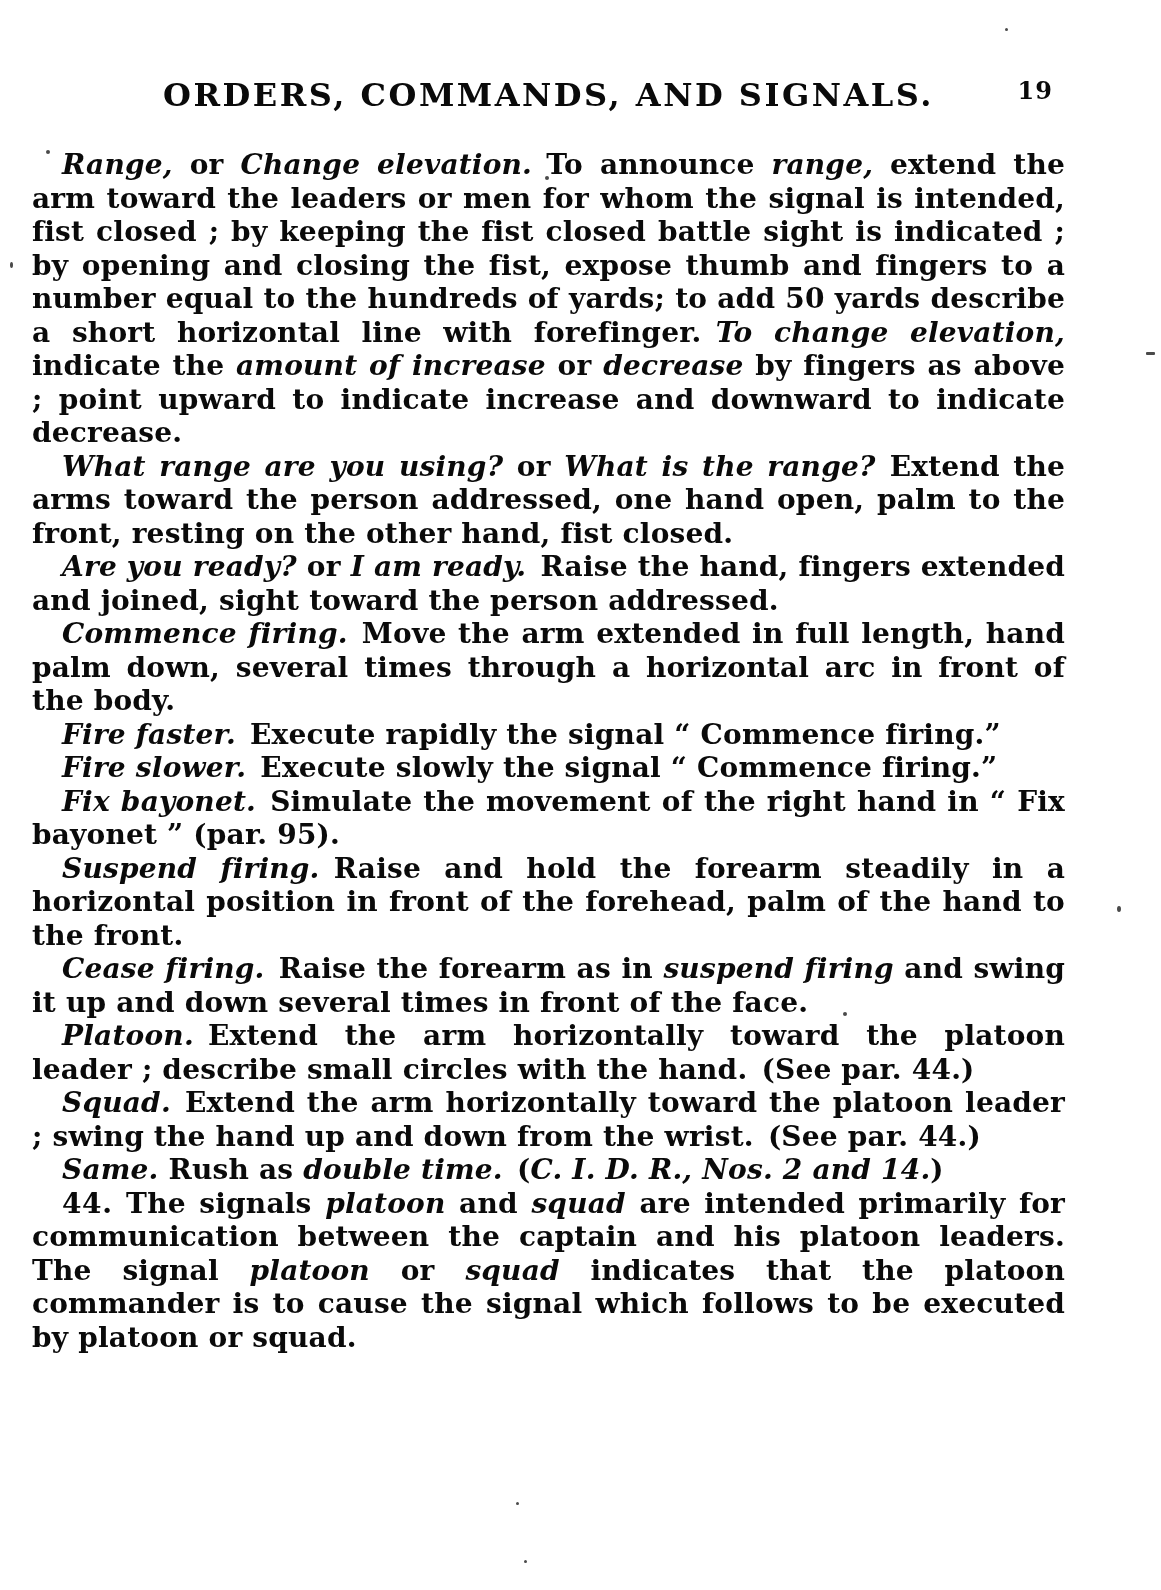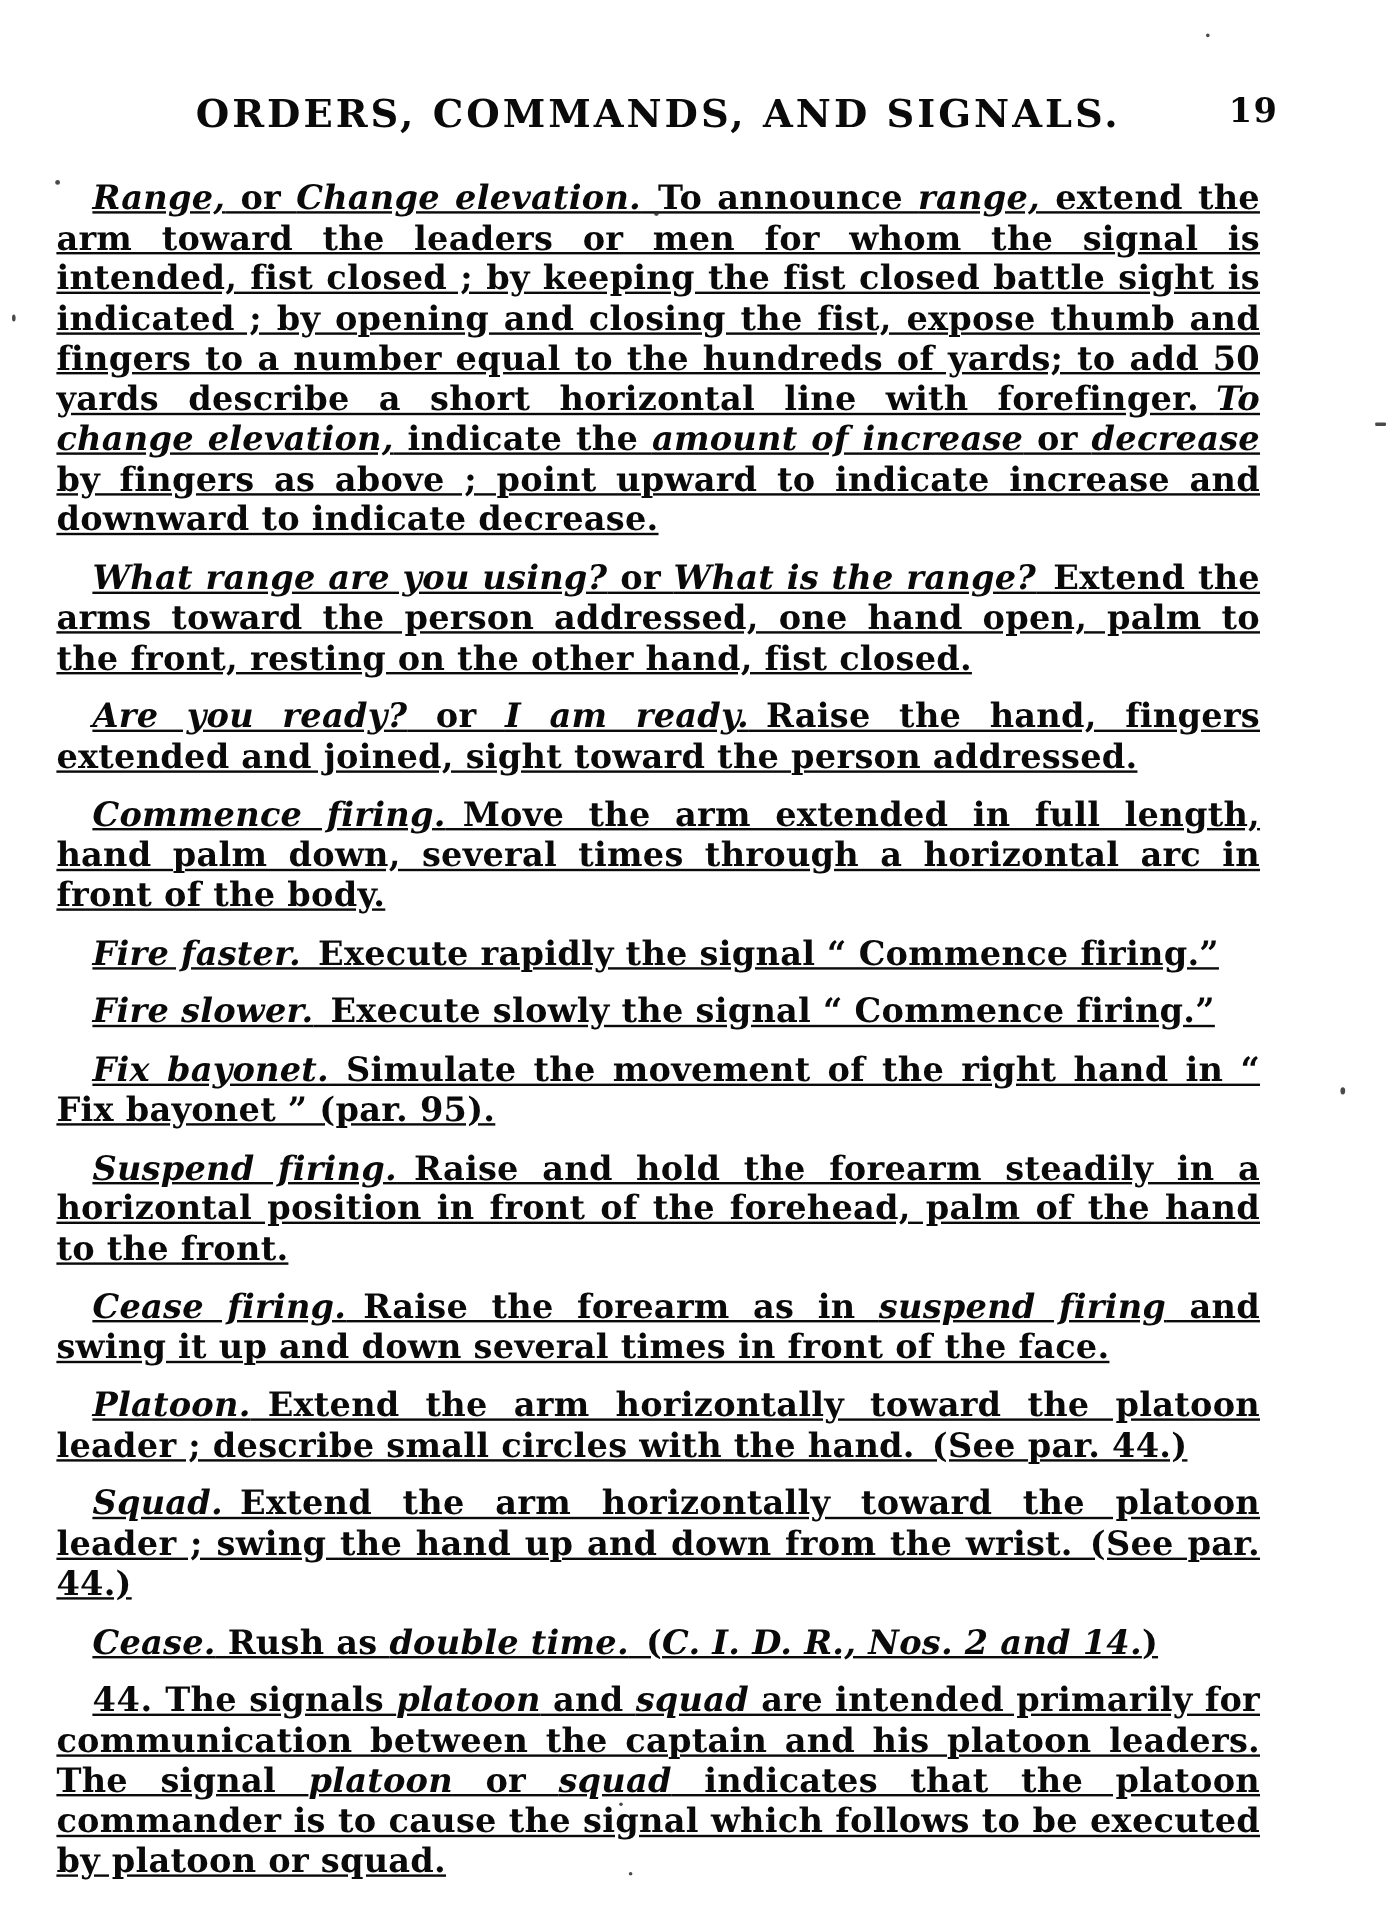--- a/index.html
+++ b/index.html
@@ -28,34 +28,34 @@
     left: 50%;
     top: 0;
     transform: translateX(-50%);
     font-weight: bold;
     font-size: 32px;
     letter-spacing: 2.5px;
     white-space: nowrap;
   }
   .page-number {
     position: absolute;
-    right: 0;
+    right: 12px;
     top: 0;
     font-weight: bold;
-    font-size: 28px;
+    font-size: 24px;
     letter-spacing: 1px;
   }
   .body-text {
     font-size: 28px;
     line-height: 33.5px;
     font-weight: bold;
     text-align: justify;
     letter-spacing: 0.2px;
   }
-  .para { margin: 15px; text-indent: 30px; text-decoration: underline; }
+  .para { margin: 0; text-indent: 30px; }
   .run.i { font-style: italic; }
   .run.b { letter-spacing: 0.6px; }
   
   .speck {
     position: absolute;
     background: #2a2a2a;
     border-radius: 50%;
     opacity: 0.85;
   }
   .s1 { left: 46px;  top: 150px;  width: 4px; height: 4px; }
@@ -81,21 +81,21 @@
     <p class="para"><span class="run i">What range are you using?</span><span class="run"> or </span><span class="run i">What is the range?</span><span class="run"> Extend the arms toward the person addressed, one hand open, palm to the front, resting on the other hand, fist closed.</span></p>
     <p class="para"><span class="run i">Are you ready?</span><span class="run"> or </span><span class="run i">I am ready.</span><span class="run"> Raise the hand, fingers extended and joined, sight toward the person addressed.</span></p>
     <p class="para"><span class="run i">Commence firing.</span><span class="run"> Move the arm extended in full length, hand palm down, several times through a horizontal arc in front of the body.</span></p>
     <p class="para"><span class="run i">Fire faster.</span><span class="run"> Execute rapidly the signal “ Commence firing.”</span></p>
     <p class="para"><span class="run i">Fire slower.</span><span class="run"> Execute slowly the signal “ Commence firing.”</span></p>
     <p class="para"><span class="run i">Fix bayonet.</span><span class="run"> Simulate the movement of the right hand in “ Fix bayonet ” (par. 95).</span></p>
     <p class="para"><span class="run i">Suspend firing.</span><span class="run"> Raise and hold the forearm steadily in a horizontal position in front of the forehead, palm of the hand to the front.</span></p>
     <p class="para"><span class="run i">Cease firing.</span><span class="run"> Raise the forearm as in </span><span class="run i">suspend firing</span><span class="run"> and swing it up and down several times in front of the face.</span></p>
     <p class="para"><span class="run i">Platoon.</span><span class="run"> Extend the arm horizontally toward the platoon leader ; describe small circles with the hand. (See par. 44.)</span></p>
     <p class="para"><span class="run i">Squad.</span><span class="run"> Extend the arm horizontally toward the platoon leader ; swing the hand up and down from the wrist. (See par. 44.)</span></p>
-    <p class="para"><span class="run i">Cease.</span><span class="run"> Rush as </span><span class="run i">double time.</span><span class="run"> (</span><span class="run i">C. I. D. R., Nos. 2 and 14.</span><span class="run">)</span></p>
+    <p class="para"><span class="run i">Same.</span><span class="run"> Rush as </span><span class="run i">double time.</span><span class="run"> (</span><span class="run i">C. I. D. R., Nos. 2 and 14.</span><span class="run">)</span></p>
     <p class="para"><span class="run b">44.</span><span class="run"> The signals </span><span class="run i">platoon</span><span class="run"> and </span><span class="run i">squad</span><span class="run"> are intended primarily for communication between the captain and his platoon leaders. The signal </span><span class="run i">platoon</span><span class="run"> or </span><span class="run i">squad</span><span class="run"> indicates that the platoon commander is to cause the signal which follows to be executed by platoon or squad.</span></p>
   </main>
 </div>
 
 <span class="speck s1"></span>
 <span class="speck s2"></span>
 <span class="speck s3"></span>
 <span class="speck s4"></span>
 <span class="speck s5"></span>
 <span class="speck s6"></span>

